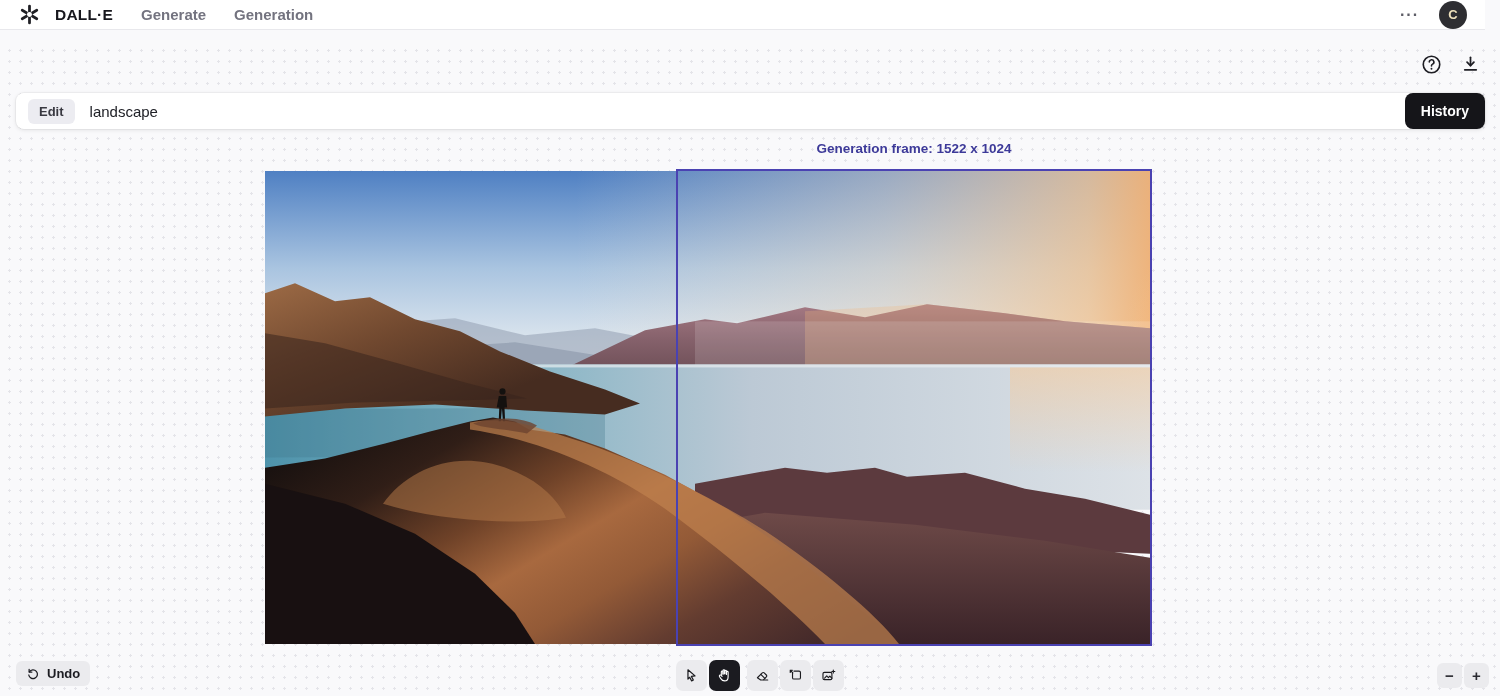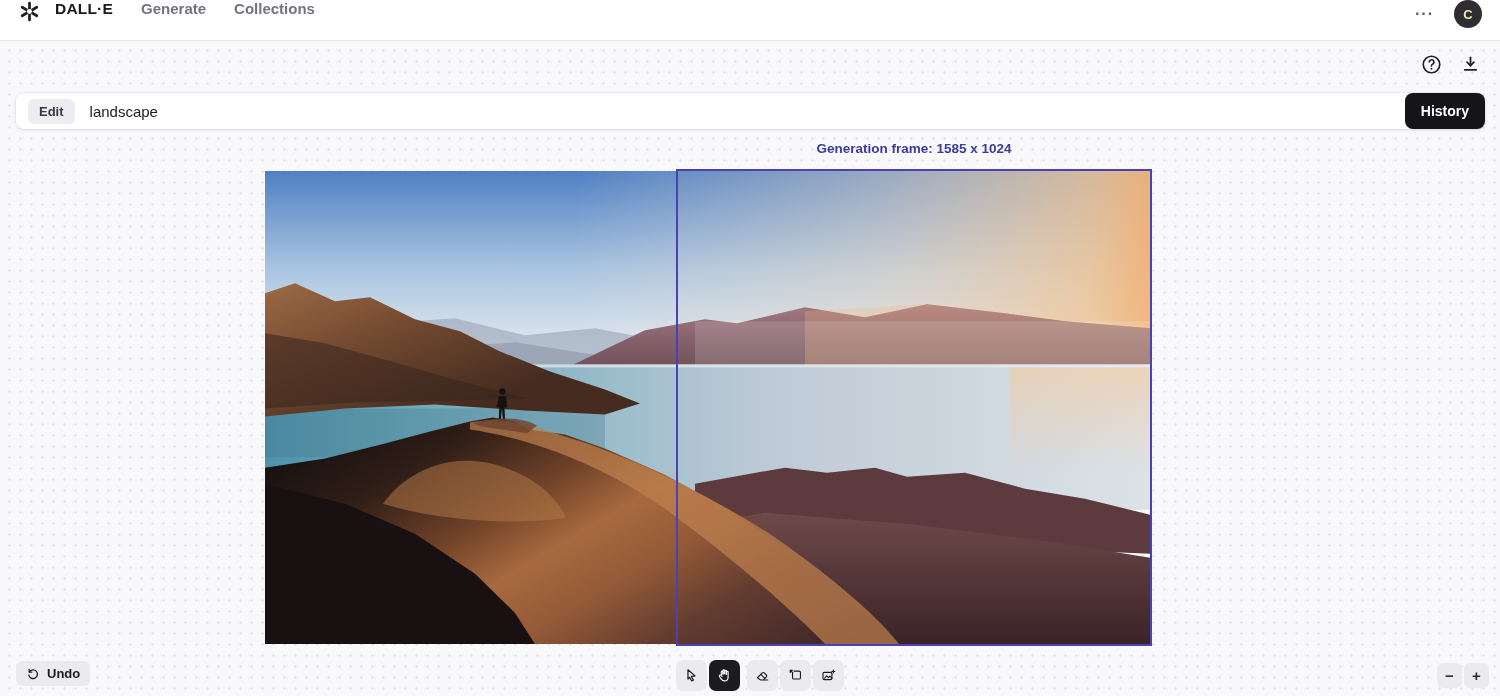--- a/index.html
+++ b/index.html
@@ -3,23 +3,23 @@
 <meta charset="utf-8">
 <style>
   * { margin:0; padding:0; box-sizing:border-box; }
   html,body { width:1500px; height:696px; overflow:hidden;
     font-family:"Liberation Sans","DejaVu Sans",sans-serif;
     background:#f9f9fb; -webkit-font-smoothing:antialiased; }
 
   .app { position:relative; width:1500px; height:696px; }
 
   
-  .header { position:absolute; top:0; left:0; right:0; height:41px;
+  .header { position:absolute; top:0; left:0; right:15px; height:30px;
     background:#ffffff; border-bottom:1px solid #e8e8ec;
-    display:flex; align-items:flex-start; padding:0 18px; z-index:30; }
+    display:flex; align-items:center; padding:0 18px; z-index:30; }
   .logo { width:23px; height:23px; display:flex; align-items:center; justify-content:center; margin-right:14px; }
   .brand { font-size:15.5px; font-weight:700; color:#17171d; letter-spacing:.2px; margin-right:28px; }
   .nav { display:flex; gap:28px; }
   .nav-item { font-size:15px; font-weight:600; color:#73737f; cursor:pointer; background:none; border:none; }
   .header-right { margin-left:auto; display:flex; align-items:center; gap:16px; }
   .overflow { font-size:16px; font-weight:700; color:#5d5d66; letter-spacing:1px; background:none; border:none; cursor:pointer; line-height:1; padding:2px 4px;}
   .avatar { width:28px; height:28px; border-radius:50%; background:#2e2e32; color:#efe2bd;
     font-size:13px; font-weight:700; display:flex; align-items:center; justify-content:center; cursor:pointer; border:none;}
 
   
@@ -82,21 +82,21 @@
           <rect x="10.55" y="1.8" width="2.9" height="9.4" rx="1.45" transform="rotate(180 12 12)"></rect>
           <rect x="10.55" y="1.8" width="2.9" height="9.4" rx="1.45" transform="rotate(240 12 12)"></rect>
           <rect x="10.55" y="1.8" width="2.9" height="9.4" rx="1.45" transform="rotate(300 12 12)"></rect>
           <circle cx="12" cy="12" r="2.6" fill="#ffffff"></circle>
         </g>
       </svg>
     </span>
     <span class="brand">DALL·E</span>
     <nav class="nav">
       <button class="nav-item">Generate</button>
-      <button class="nav-item">Collections</button>
+      <button class="nav-item">Generation</button>
     </nav>
     <div class="header-right">
       <button class="overflow">···</button>
       <button class="avatar">C</button>
     </div>
   </header>
 
   <div class="canvas">
 
     <div class="canvas-actions">
@@ -115,21 +115,21 @@
         </svg>
       </button>
     </div>
 
     <div class="prompt-bar">
       <button class="mode-chip">Edit</button>
       <input class="prompt-input" type="text" value="landscape" style="">
       <button class="generate-btn">History</button>
     </div>
 
-    <div class="frame-label">Generation frame: 1585 x 1024</div>
+    <div class="frame-label">Generation frame: 1522 x 1024</div>
 
     <div class="landscape">
       <svg viewBox="0 0 885 472" preserveAspectRatio="none">
         <defs>
           <linearGradient id="skyV" x1="0" y1="0" x2="0" y2="1">
             <stop offset="0" stop-color="#4f80c3"></stop>
             <stop offset="0.45" stop-color="#a9c4e0"></stop>
             <stop offset="0.8" stop-color="#dde6ee"></stop>
             <stop offset="1" stop-color="#e9edf2"></stop>
           </linearGradient>

